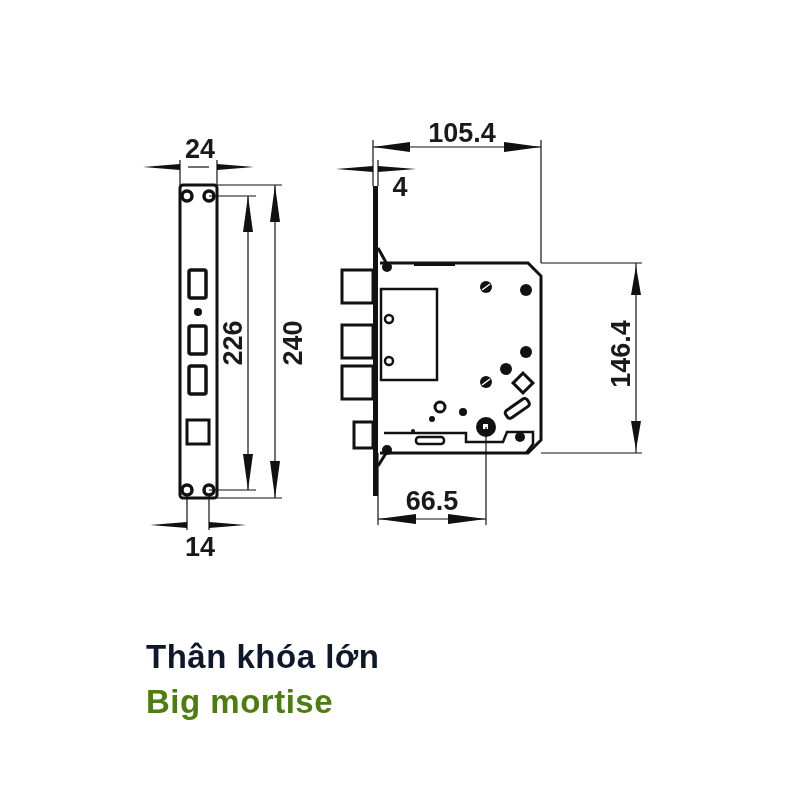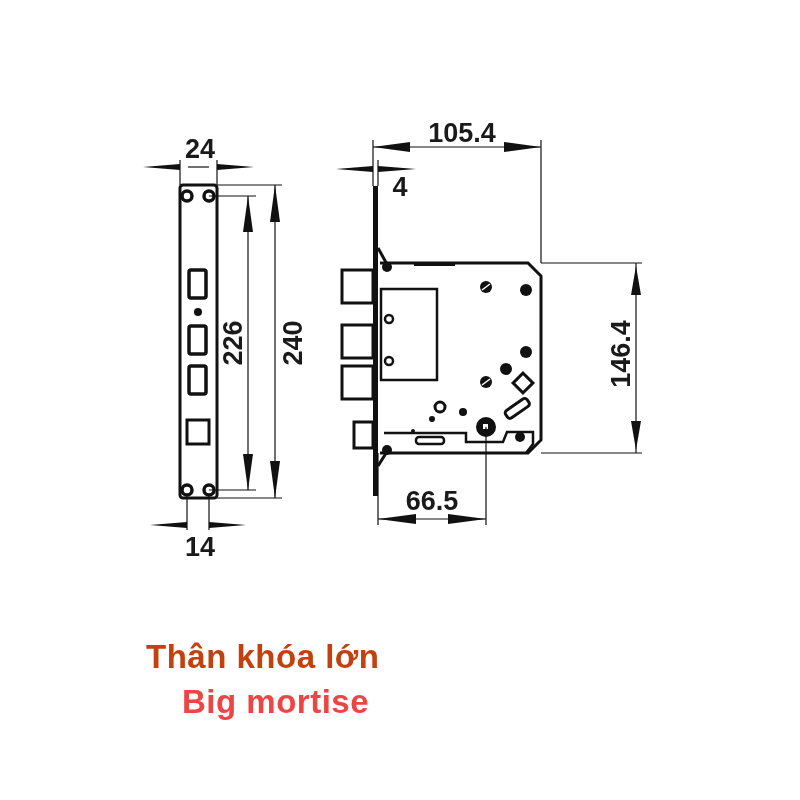--- a/index.html
+++ b/index.html
@@ -1,21 +1,21 @@
 <!DOCTYPE html>
 <html><head>
 <meta charset="utf-8">
 <style>
   html, body { margin: 0; padding: 0; background: #ffffff; }
   body { width: 800px; height: 800px; position: relative; overflow: hidden; font-family: "Liberation Sans", sans-serif; }
   #drawing { position: absolute; left: 0; top: 0; width: 800px; height: 800px; }
   .dim { font-family: "Liberation Sans", sans-serif; font-weight: bold; font-size: 27px; fill: #1a1a1a; }
   .caption { position: absolute; left: 146px; font-weight: bold; font-family: "Liberation Sans", sans-serif; letter-spacing: 0.5px; }
-  #caption-vi { top: 638px; font-size: 33px; color: #c2410c; }
-  #caption-en { top: 683px; font-size: 33px; color: #ef4444; margin-left: 36px; }
+  #caption-vi { top: 638px; font-size: 33px; color: #0f172a; }
+  #caption-en { top: 683px; font-size: 33px; color: #4d7c0f; }
 </style>
 </head>
 <body>
 
 <svg id="drawing" viewBox="0 0 800 800" xmlns="http://www.w3.org/2000/svg">
   <defs>
     <marker id="arr" viewBox="0 0 10 10" refX="10" refY="5" markerWidth="8" markerHeight="8" orient="auto-start-reverse" markerUnits="userSpaceOnUse">
       <path d="M0,2 L10,5 L0,8 z" fill="#111"></path>
     </marker>
   </defs>

